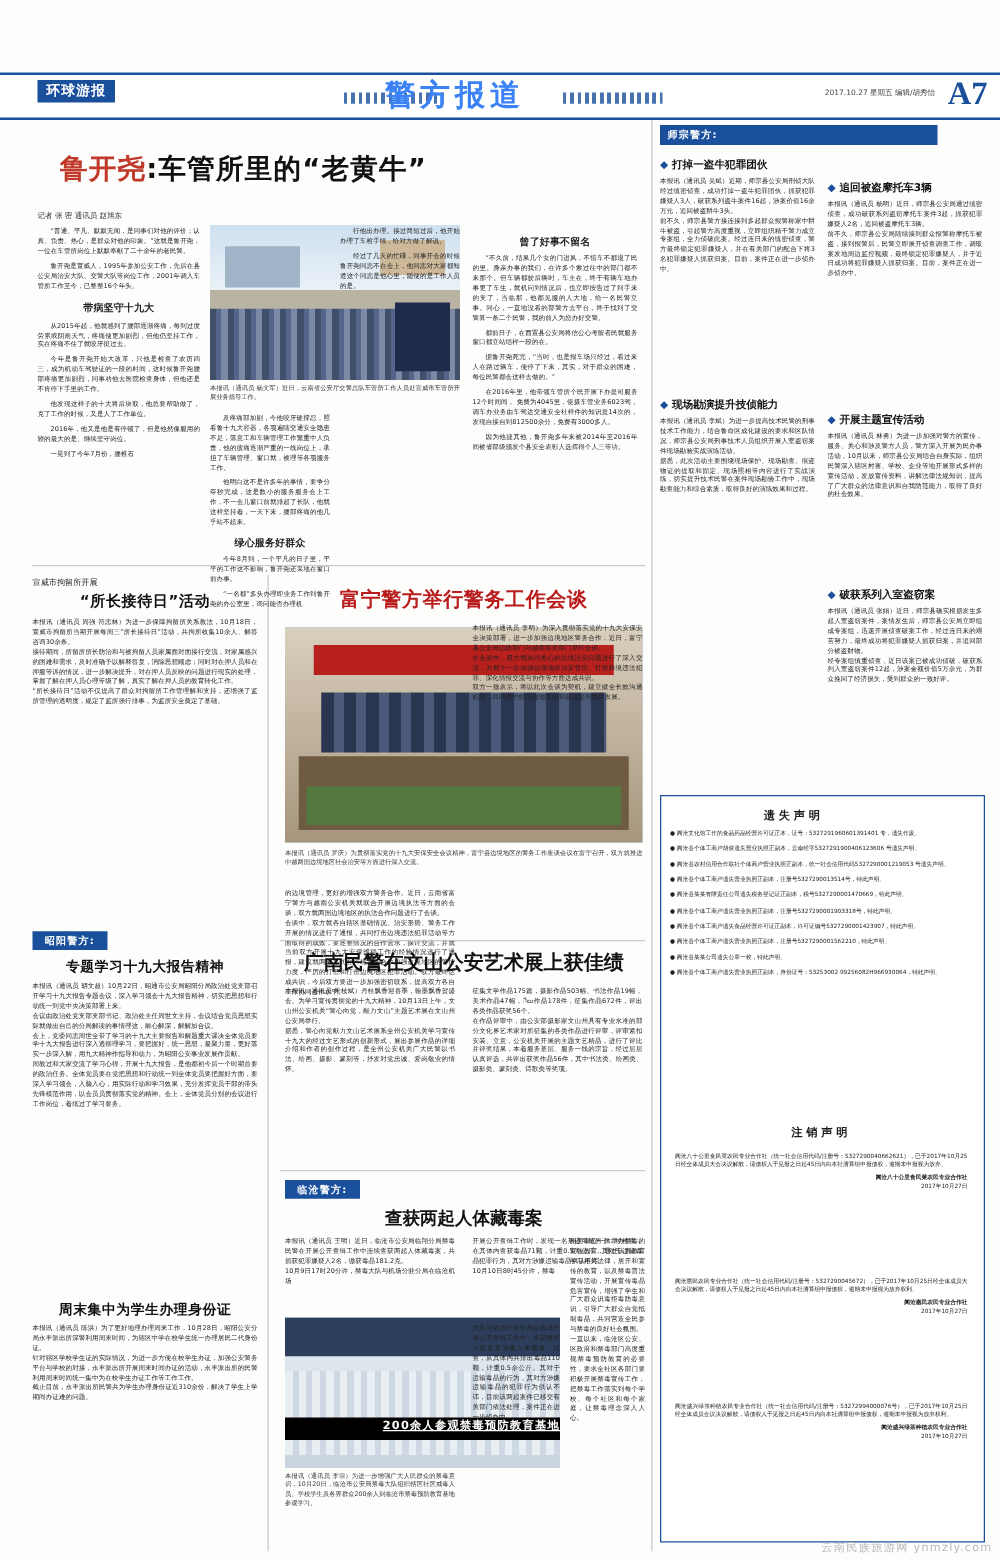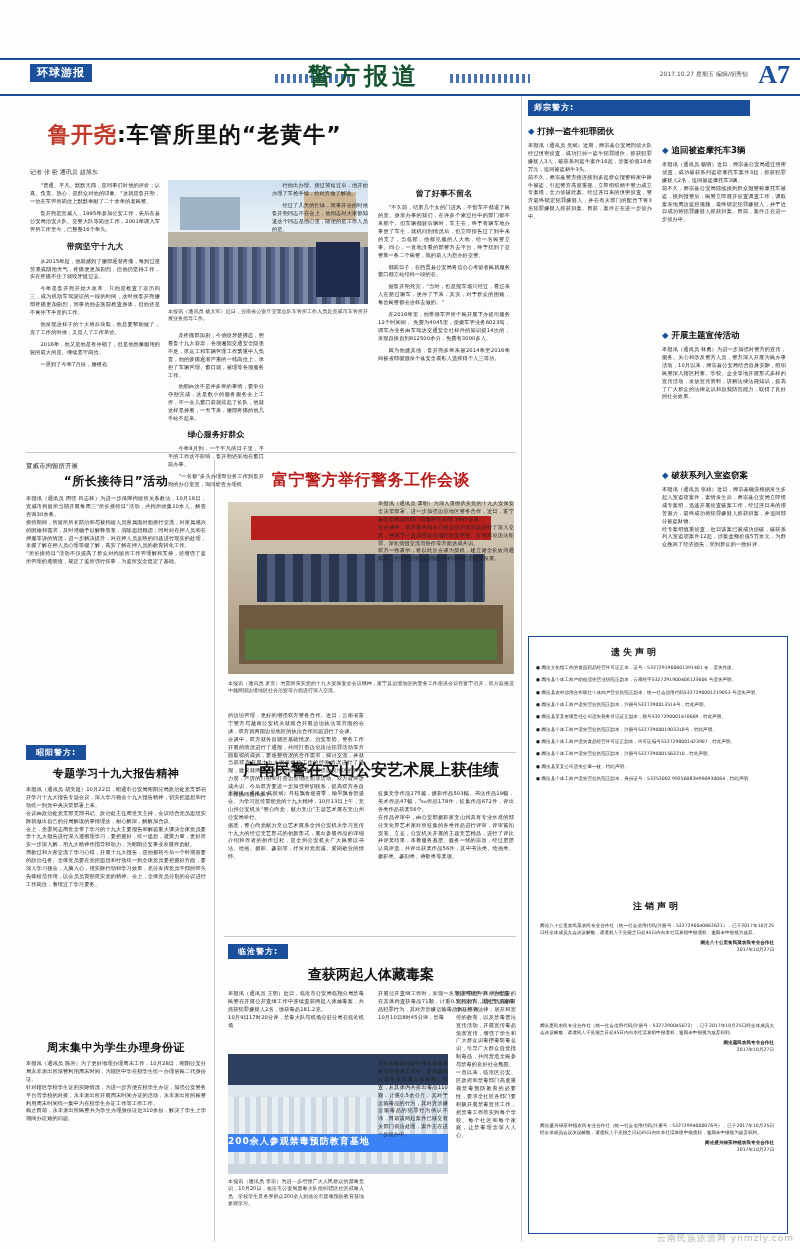--- a/index.html
+++ b/index.html
@@ -22,21 +22,21 @@
     background:#ffffff;
   }
   .logo-box{
     position:absolute;left:30px;top:64px;
     background:#1a4f9c;color:#fff;
     font-size:11px;font-weight:bold;letter-spacing:1px;
     padding:3px 7px;line-height:1.1;
   }
   .masthead-title{
     position:absolute;left:0;top:60px;width:728px;text-align:center;
-    font-size:24px;font-weight:bold;color:#14532d;
+    font-size:24px;font-weight:bold;color:#3b82f6;
     letter-spacing:4px;
     font-family:"DejaVu Sans","Liberation Sans",sans-serif;
   }
   .masthead-deco-l,.masthead-deco-r{
     position:absolute;top:74px;height:9px;width:80px;
     background:repeating-linear-gradient(90deg,#1a4f9c 0 3px,transparent 3px 6px);
     opacity:.8;
   }
   .masthead-deco-l{left:275px;}
   .masthead-deco-r{left:450px;}
@@ -89,22 +89,22 @@
   }
   .bullet-head::before{content:"◆ ";color:#1a4f9c;}
   .box{position:absolute;border:1px solid #1a4f9c;}
   .notice-title{font-size:9px;font-weight:bold;text-align:center;letter-spacing:3px;}
   .notice-body{font-size:4.6px;line-height:1.6;color:#222;text-align:justify;}
   .watermark{
     position:absolute;right:6px;bottom:4px;
     font-size:9px;color:#b9b9b9;letter-spacing:1px;
   }
   .red-banner{
-    position:absolute;background:#3b82f6;color:#fff;font-weight:bold;
-    font-size:9px;text-align:left;letter-spacing:1px;line-height:1.6;
+    position:absolute;background:#000000;color:#fff;font-weight:bold;
+    font-size:9px;text-align:right;letter-spacing:1px;line-height:1.6;text-decoration:underline;
   }
   
   .ph-sky{position:absolute;left:0;top:0;right:0;height:42%;background:linear-gradient(#cfe0ef,#eaf1f7);}
   .ph-ground{position:absolute;left:0;bottom:0;right:0;height:58%;background:#b9b3a4;}
   .ph-crowd{position:absolute;left:0;bottom:0;right:0;height:46%;
     background:repeating-linear-gradient(90deg,#40506b 0 5px,#55648a 5px 9px,#7d8aa6 9px 14px);}
   .ph-indoor{position:absolute;inset:0;background:linear-gradient(#d9cfbd,#a6957c);}
   .ph-banner{position:absolute;left:8%;top:8%;width:84%;height:14%;background:#b8201d;}
   .ph-table{position:absolute;left:4%;bottom:6%;width:92%;height:34%;background:#6e5b42;}
   .ph-white{position:absolute;inset:0;background:linear-gradient(#e8eef4,#c9d4de);}
@@ -249,20 +249,25 @@
 一直以来，临沧区公安、区政府和禁毒部门高度重视禁毒预防教育的必要性，要求全社区各部门要积极开展禁毒宣传工作，把禁毒工作落实到每个学校、每个社区和每个家庭，让禁毒理念深入人心。</div>
 
   <div class="sec-bar" style="left:528px;top:100px;width:222px;height:16px;text-align:left;padding-left:6px;box-sizing:border-box;">师宗警方:</div>
 
   <div style="position:absolute;left:528px;top:126px;width:124px;">
     <div class="bullet-head">打掉一盗牛犯罪团伙</div>
     <div class="vtxt" style="margin-top:4px;white-space:pre-line;">本报讯（通讯员 吴斌）近期，师宗县公安局刑侦大队经过缜密侦查，成功打掉一盗牛犯罪团伙，抓获犯罪嫌疑人3人，破获系列盗牛案件16起，涉案价值16余万元，追回被盗耕牛3头。
 前不久，师宗县警方接连接到多起群众报警称家中耕牛被盗，引起警方高度重视，立即组织精干警力成立专案组，全力侦破此案。经过连日来的缜密侦查，警方最终锁定犯罪嫌疑人，并在有关部门的配合下将3名犯罪嫌疑人抓获归案。目前，案件正在进一步侦办中。</div>
   </div>
 
+  <div style="position:absolute;left:528px;top:318px;width:124px;">
+    <div class="bullet-head">现场勘演提升技侦能力</div>
+    <div class="vtxt" style="margin-top:4px;white-space:pre-line;">本报讯（通讯员 李斌）为进一步提高技术民警的刑事技术工作能力，结合鲁命区成化建设的要求和区队情况，师宗县公安局刑事技术人员组织开展人室盗窃案件现场勘验实战演练活动。
+据悉，此次活动主要围绕现场保护、现场勘查、痕迹物证的提取和固定、现场照相等内容进行了实战演练，切实提升技术民警在案件现场勘验工作中，现场勘查能力和综合素质，取得良好的演练效果和过程。</div>
+  </div>
 
   <div style="position:absolute;left:662px;top:126px;width:124px;margin-top:19px;">
     <div class="bullet-head">追回被盗摩托车3辆</div>
     <div class="vtxt" style="margin-top:4px;white-space:pre-line;">本报讯（通讯员 杨明）近日，师宗县公安局通过缜密侦查，成功破获系列盗窃摩托车案件3起，抓获犯罪嫌疑人2名，追回被盗摩托车3辆。
 前不久，师宗县公安局陆续接到群众报警称摩托车被盗，接到报警后，民警立即展开侦查调查工作，调取案发地周边监控视频，最终锁定犯罪嫌疑人，并于近日成功将犯罪嫌疑人抓获归案。目前，案件正在进一步侦办中。</div>
   </div>
 
   <div style="position:absolute;left:662px;top:330px;width:124px;">
     <div class="bullet-head">开展主题宣传活动</div>
     <div class="vtxt" style="margin-top:4px;white-space:pre-line;">本报讯（通讯员 林勇）为进一步加强对警方的宣传，服务、关心和涉及警方人员，警方深入开展为民办事活动，10月以来，师宗县公安局结合自身实际，组织民警深入辖区村寨、学校、企业等地开展形式多样的宣传活动，发放宣传资料，讲解法律法规知识，提高了广大群众的法律意识和自我防范能力，取得了良好的社会效果。</div>

